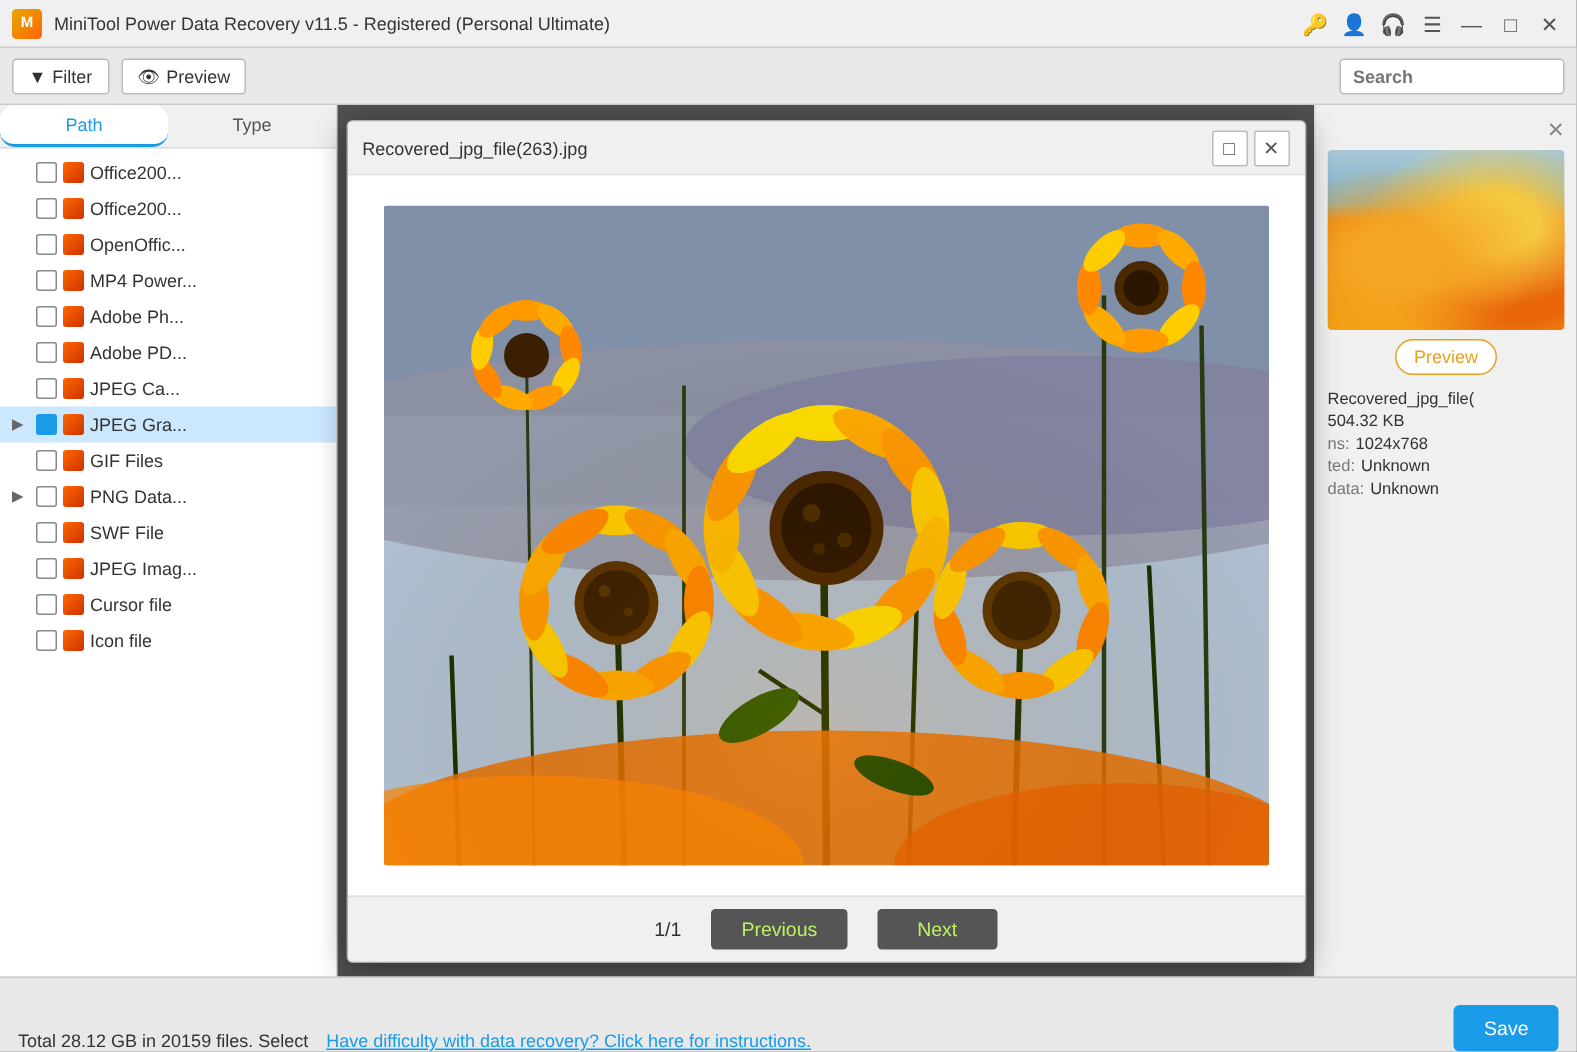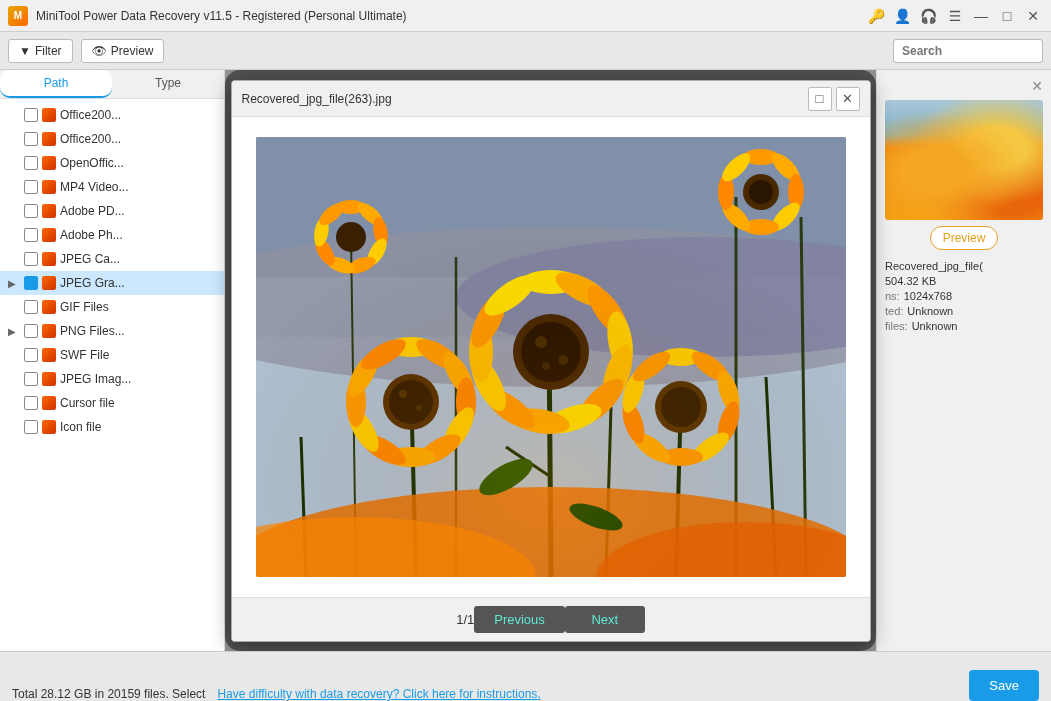--- a/index.html
+++ b/index.html
@@ -256,21 +256,20 @@
     .info-value { color: #333; font-weight: 500; }
 
     
     .center-area {
       flex: 1;
       background: #888;
       position: relative;
       display: flex;
       align-items: center;
       justify-content: center;
-      border-radius: 15px;
     }
 
     
     .modal-overlay {
       position: absolute;
       top: 0; left: 0; right: 0; bottom: 0;
       background: rgba(0,0,0,0.4);
       display: flex;
       align-items: flex-start;
       justify-content: center;
@@ -341,29 +340,29 @@
       height: 100%;
     }
 
     .dialog-footer {
       background: #f0f0f0;
       border-top: 1px solid #ddd;
       height: 44px;
       display: flex;
       align-items: center;
       justify-content: center;
-      gap: 0;
+      gap: 20px;
     }
     .page-indicator {
       font-size: 13px;
       color: #333;
     }
     .nav-btn {
       background: #555;
-      color: #5eead4;
+      color: #bef264;
       border: none;
       border-radius: 3px;
       padding: 6px 20px;
       font-size: 13px;
       cursor: pointer;
       min-width: 80px;
     }
   </style>
 </head>
 <body>
@@ -421,33 +420,33 @@
           <div class="file-item">
             <span class="expand-arrow"></span>
             <div class="checkbox"></div>
             <div class="file-icon"></div>
             <span class="file-label">OpenOffic...</span>
           </div>
           <div class="file-item">
             <span class="expand-arrow"></span>
             <div class="checkbox"></div>
             <div class="file-icon"></div>
-            <span class="file-label">MP4 Video...</span>
+            <span class="file-label">MP4 Power...</span>
+          </div>
+          <div class="file-item">
+            <span class="expand-arrow"></span>
+            <div class="checkbox"></div>
+            <div class="file-icon"></div>
+            <span class="file-label">Adobe Ph...</span>
           </div>
           <div class="file-item">
             <span class="expand-arrow"></span>
             <div class="checkbox"></div>
             <div class="file-icon"></div>
             <span class="file-label">Adobe PD...</span>
-          </div>
-          <div class="file-item">
-            <span class="expand-arrow"></span>
-            <div class="checkbox"></div>
-            <div class="file-icon"></div>
-            <span class="file-label">Adobe Ph...</span>
           </div>
           <div class="file-item">
             <span class="expand-arrow"></span>
             <div class="checkbox"></div>
             <div class="file-icon"></div>
             <span class="file-label">JPEG Ca...</span>
           </div>
           <div class="file-item selected">
             <span class="expand-arrow">▶</span>
             <div class="checkbox checked"></div>
@@ -457,21 +456,21 @@
           <div class="file-item">
             <span class="expand-arrow"></span>
             <div class="checkbox"></div>
             <div class="file-icon"></div>
             <span class="file-label">GIF Files</span>
           </div>
           <div class="file-item">
             <span class="expand-arrow">▶</span>
             <div class="checkbox"></div>
             <div class="file-icon"></div>
-            <span class="file-label">PNG Files...</span>
+            <span class="file-label">PNG Data...</span>
           </div>
           <div class="file-item">
             <span class="expand-arrow"></span>
             <div class="checkbox"></div>
             <div class="file-icon"></div>
             <span class="file-label">SWF File</span>
           </div>
           <div class="file-item">
             <span class="expand-arrow"></span>
             <div class="checkbox"></div>
@@ -668,21 +667,21 @@
         </div>
         <div class="preview-info-row">
           <span class="info-label">ns:</span>
           <span class="info-value">1024x768</span>
         </div>
         <div class="preview-info-row">
           <span class="info-label">ted:</span>
           <span class="info-value">Unknown</span>
         </div>
         <div class="preview-info-row">
-          <span class="info-label">files:</span>
+          <span class="info-label">data:</span>
           <span class="info-value">Unknown</span>
         </div>
       </div>
     </div>
 
   </div>
 
   <div class="bottom-bar">
     <span class="bottom-text">Total 28.12 GB in 20159 files.  Select</span>
     <a class="bottom-link">Have difficulty with data recovery? Click here for instructions.</a>

